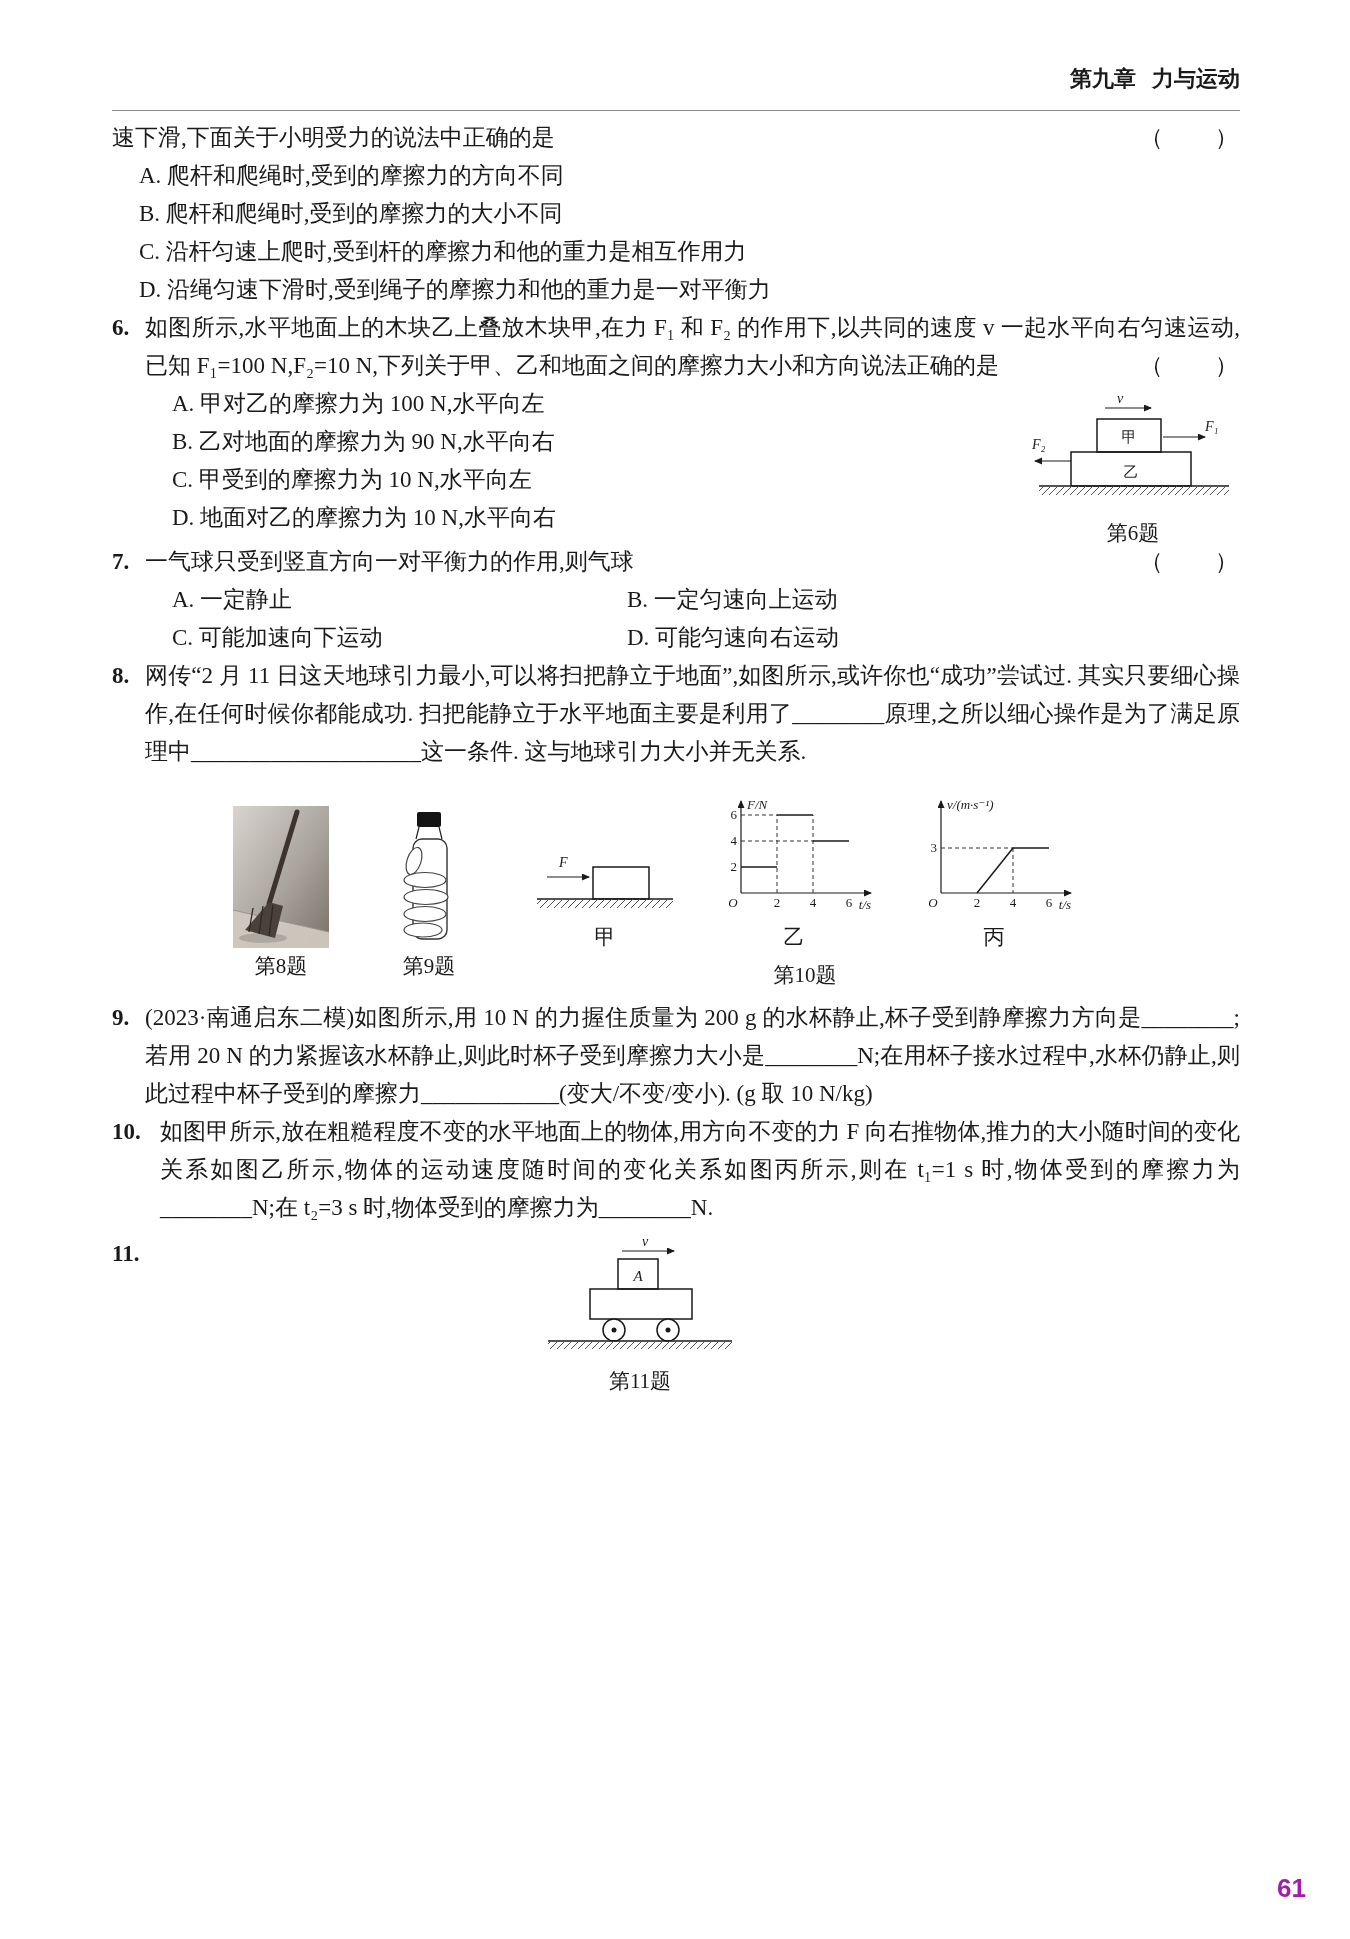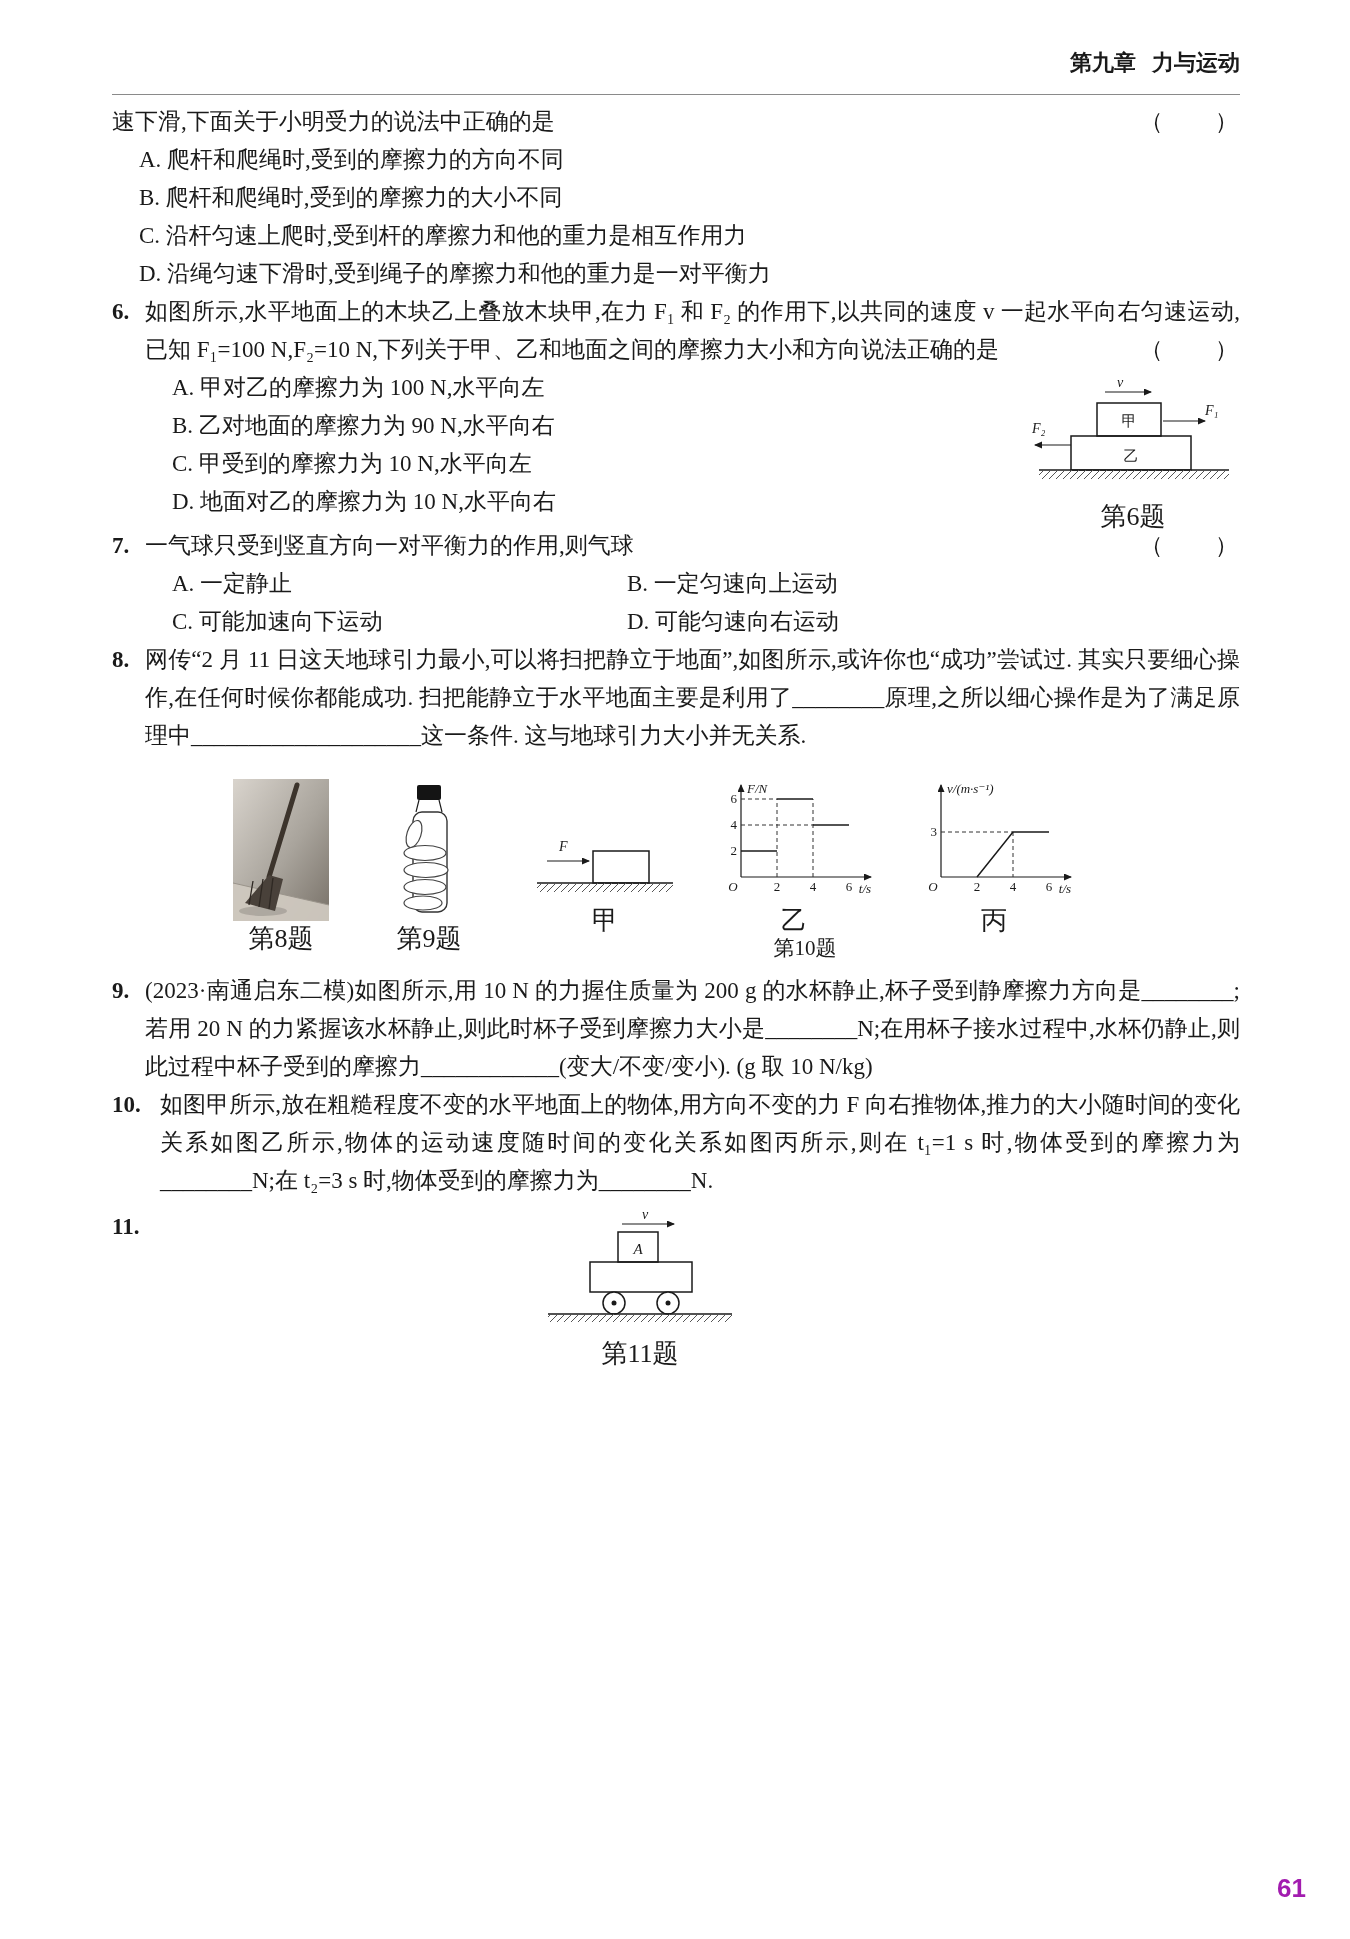--- a/index.html
+++ b/index.html
@@ -2,48 +2,48 @@
 <html><head>
 <meta charset="utf-8">
 <style>
   * { margin:0; padding:0; box-sizing:border-box; }
   html,body { background:#ffffff; }
   .page {
     position:relative; width:1350px; height:1939px; background:#ffffff;
     font-family:"Liberation Serif","DejaVu Serif",serif; color:#1a1a1a;
     font-size:23px; line-height:38px; overflow:hidden;
   }
-  .content { position:absolute; left:112px; top:44px; width:1128px; }
+  .content { position:absolute; left:112px; top:60px; width:1128px; }
 
   .header { text-align:right; padding-bottom:12px; border-bottom:1px solid #8a8a8a; margin-bottom:8px; }
   .chapter { font-weight:bold; font-size:22px; font-family:"Liberation Sans","DejaVu Sans",sans-serif; }
   .chapter-title { font-weight:bold; font-size:22px; margin-left:16px; font-family:"Liberation Sans","DejaVu Sans",sans-serif; }
 
   section.question { position:relative; }
   section.numbered { padding-left:33px; }
   section.wide { padding-left:48px; }
   .qnum { position:absolute; left:0; top:0; font-weight:bold; }
   .stem { position:relative; text-align:justify; }
   .bracket { position:absolute; right:0; bottom:0; letter-spacing:2px; }
   .opt { padding-left:27px; }
   .optgrid { display:grid; grid-template-columns:455px 1fr; padding-left:27px; }
   .optgrid .opt { padding-left:0; }
   .optwrap { position:relative; min-height:158px; }
   .body { text-align:justify; }
 
   figure { margin:0; }
-  figcaption { font-size:26px; line-height:26px; text-align:center; margin-top:5px; }
+  figcaption { font-size:21px; line-height:26px; text-align:center; margin-top:5px; }
   .fig6 { position:absolute; right:0; top:6px; width:214px; text-align:center; background:#fff; }
 
   .figrow { display:flex; align-items:flex-end; gap:58px; margin:16px 0 10px 88px; }
   .figcol { display:flex; flex-direction:column; align-items:center; }
   .lift { margin-bottom:10px; }
   .fig10group { display:flex; flex-direction:column; align-items:center; }
   .fig10row { display:flex; align-items:flex-end; gap:26px; }
-  .grpcap { font-size:21px; line-height:27px; margin-top:1px; }
+  .grpcap { font-size:21px; line-height:27px; margin-top:12px; }
 
   .photo { position:relative; width:96px; height:142px; overflow:hidden; }
 
   .fig11wrap { width:960px; text-align:center; margin-top:8px; }
   .fig11wrap figure { display:inline-flex; flex-direction:column; align-items:center; }
 
   .pagenum {
     position:absolute; right:44px; bottom:32px; color:#a21caf; font-weight:bold;
     font-size:26px; font-family:"Liberation Sans","DejaVu Sans",sans-serif;
   }

